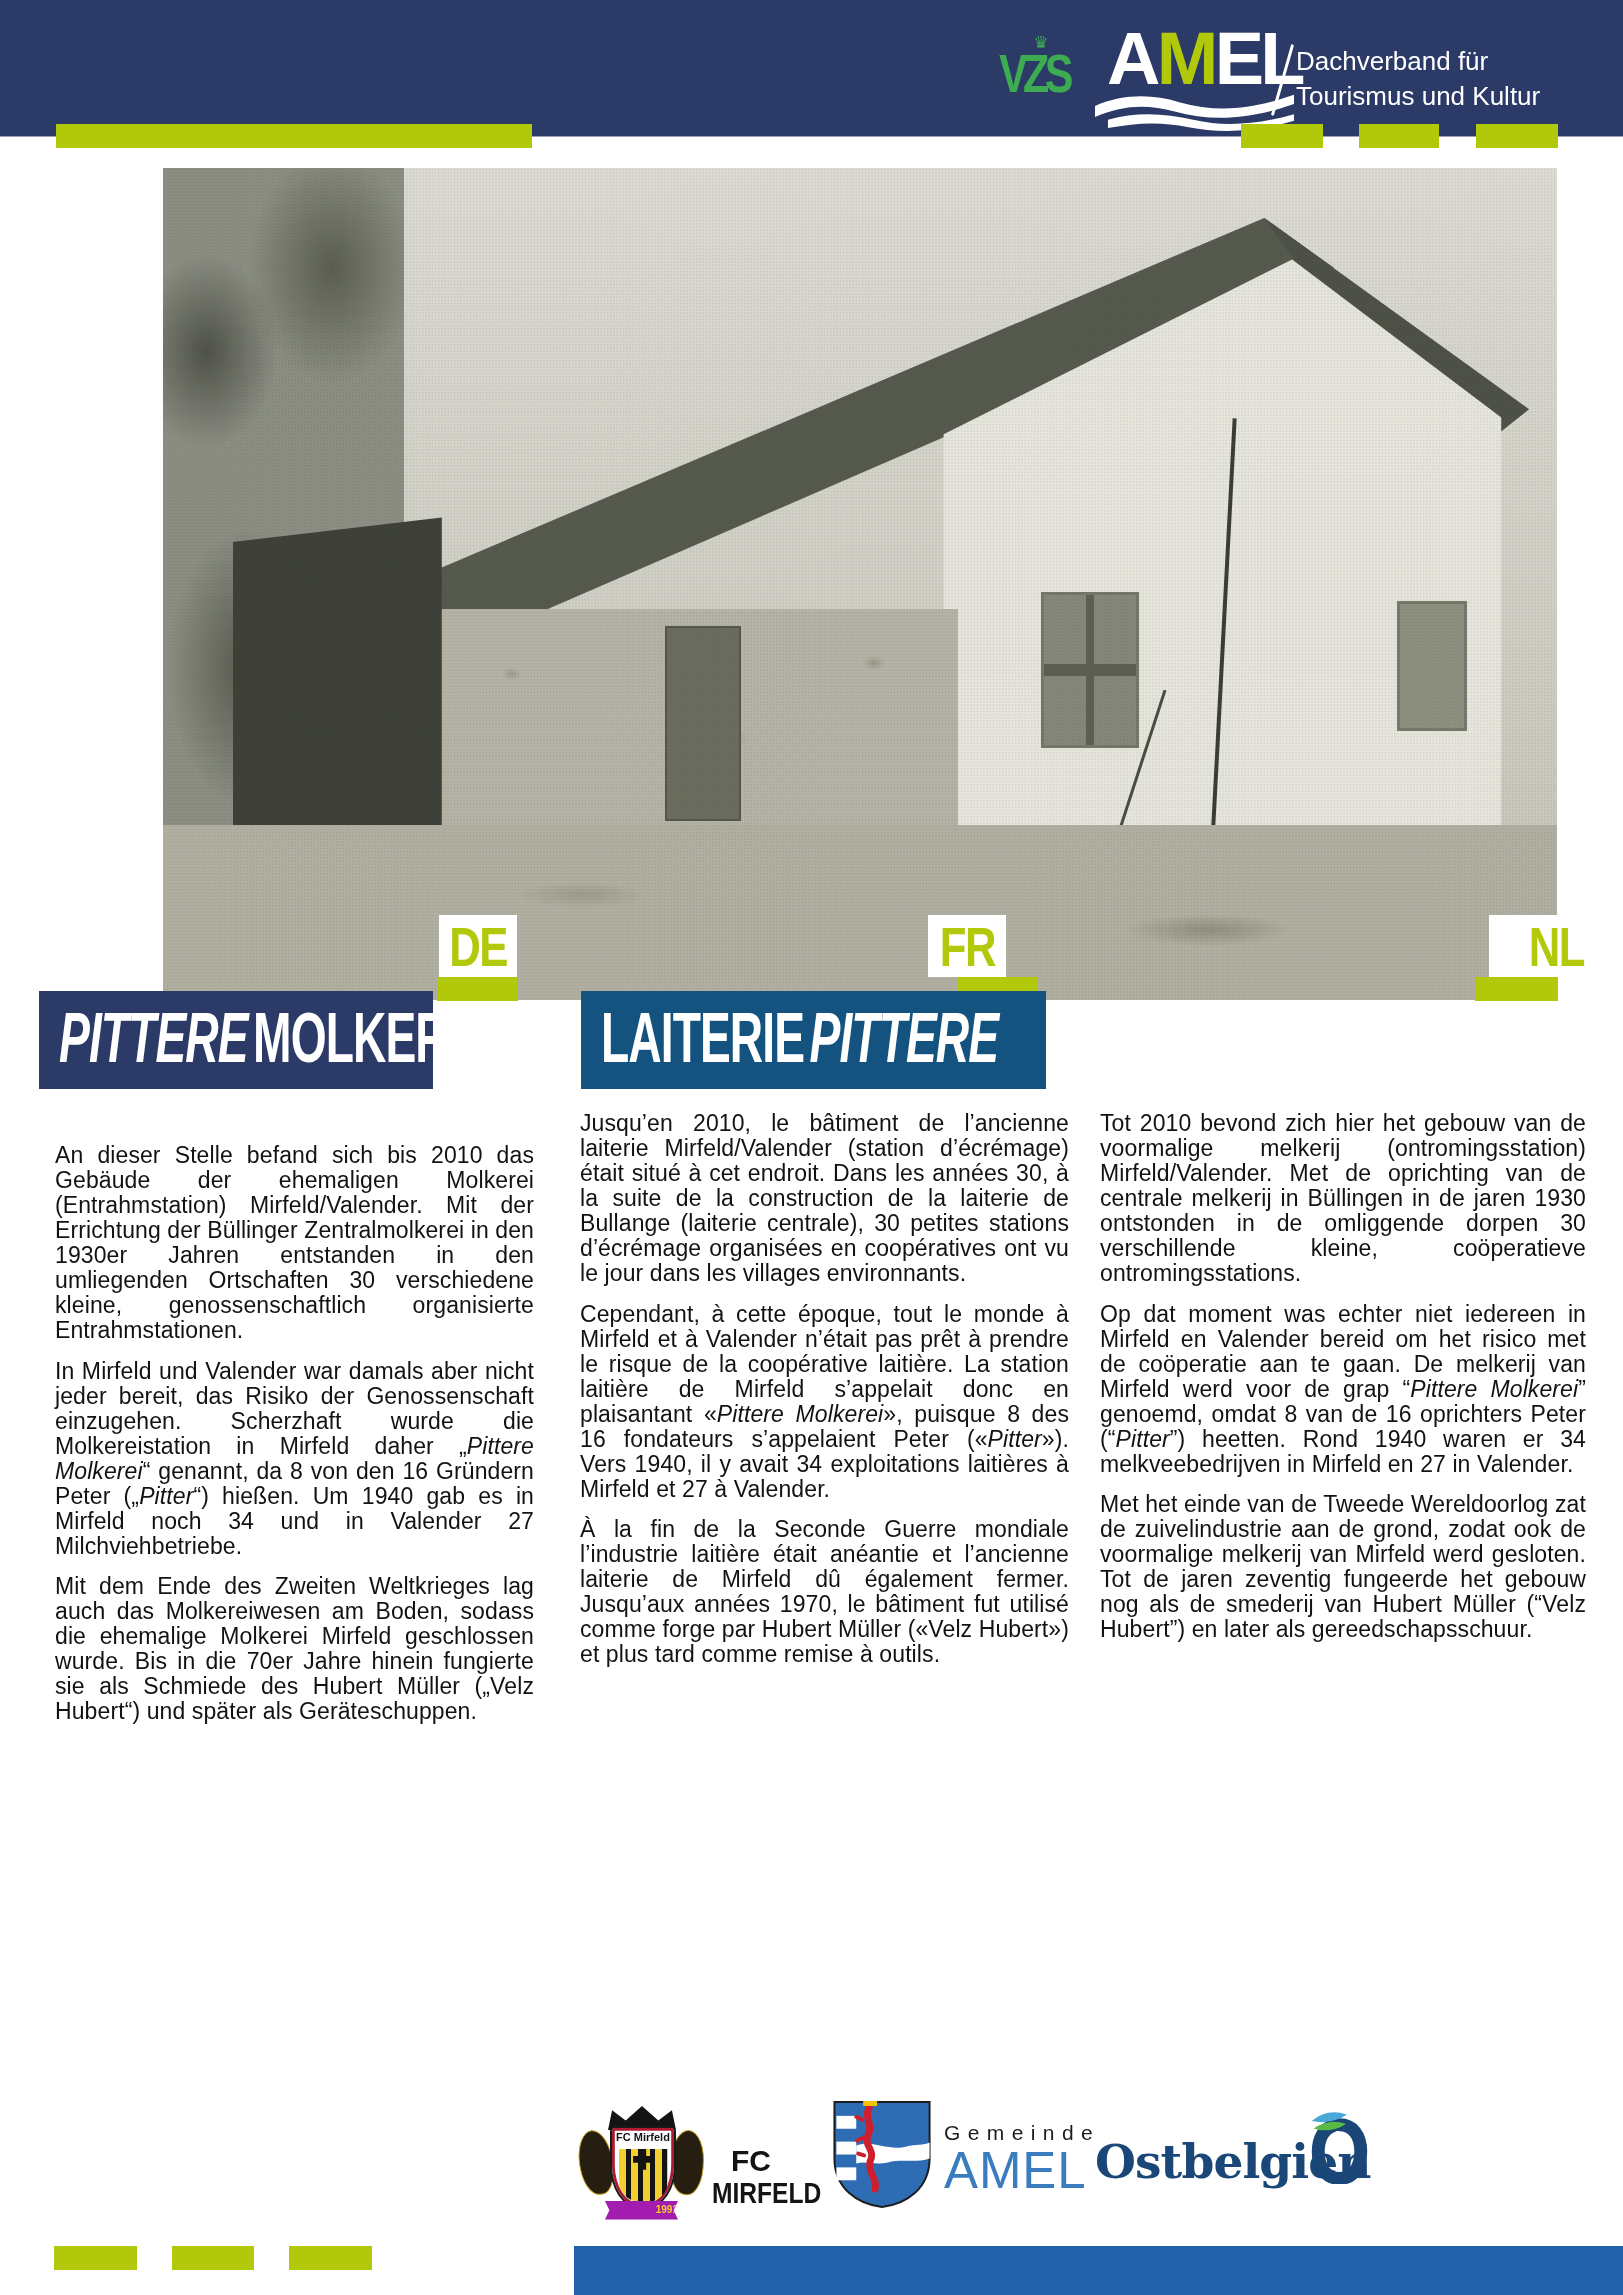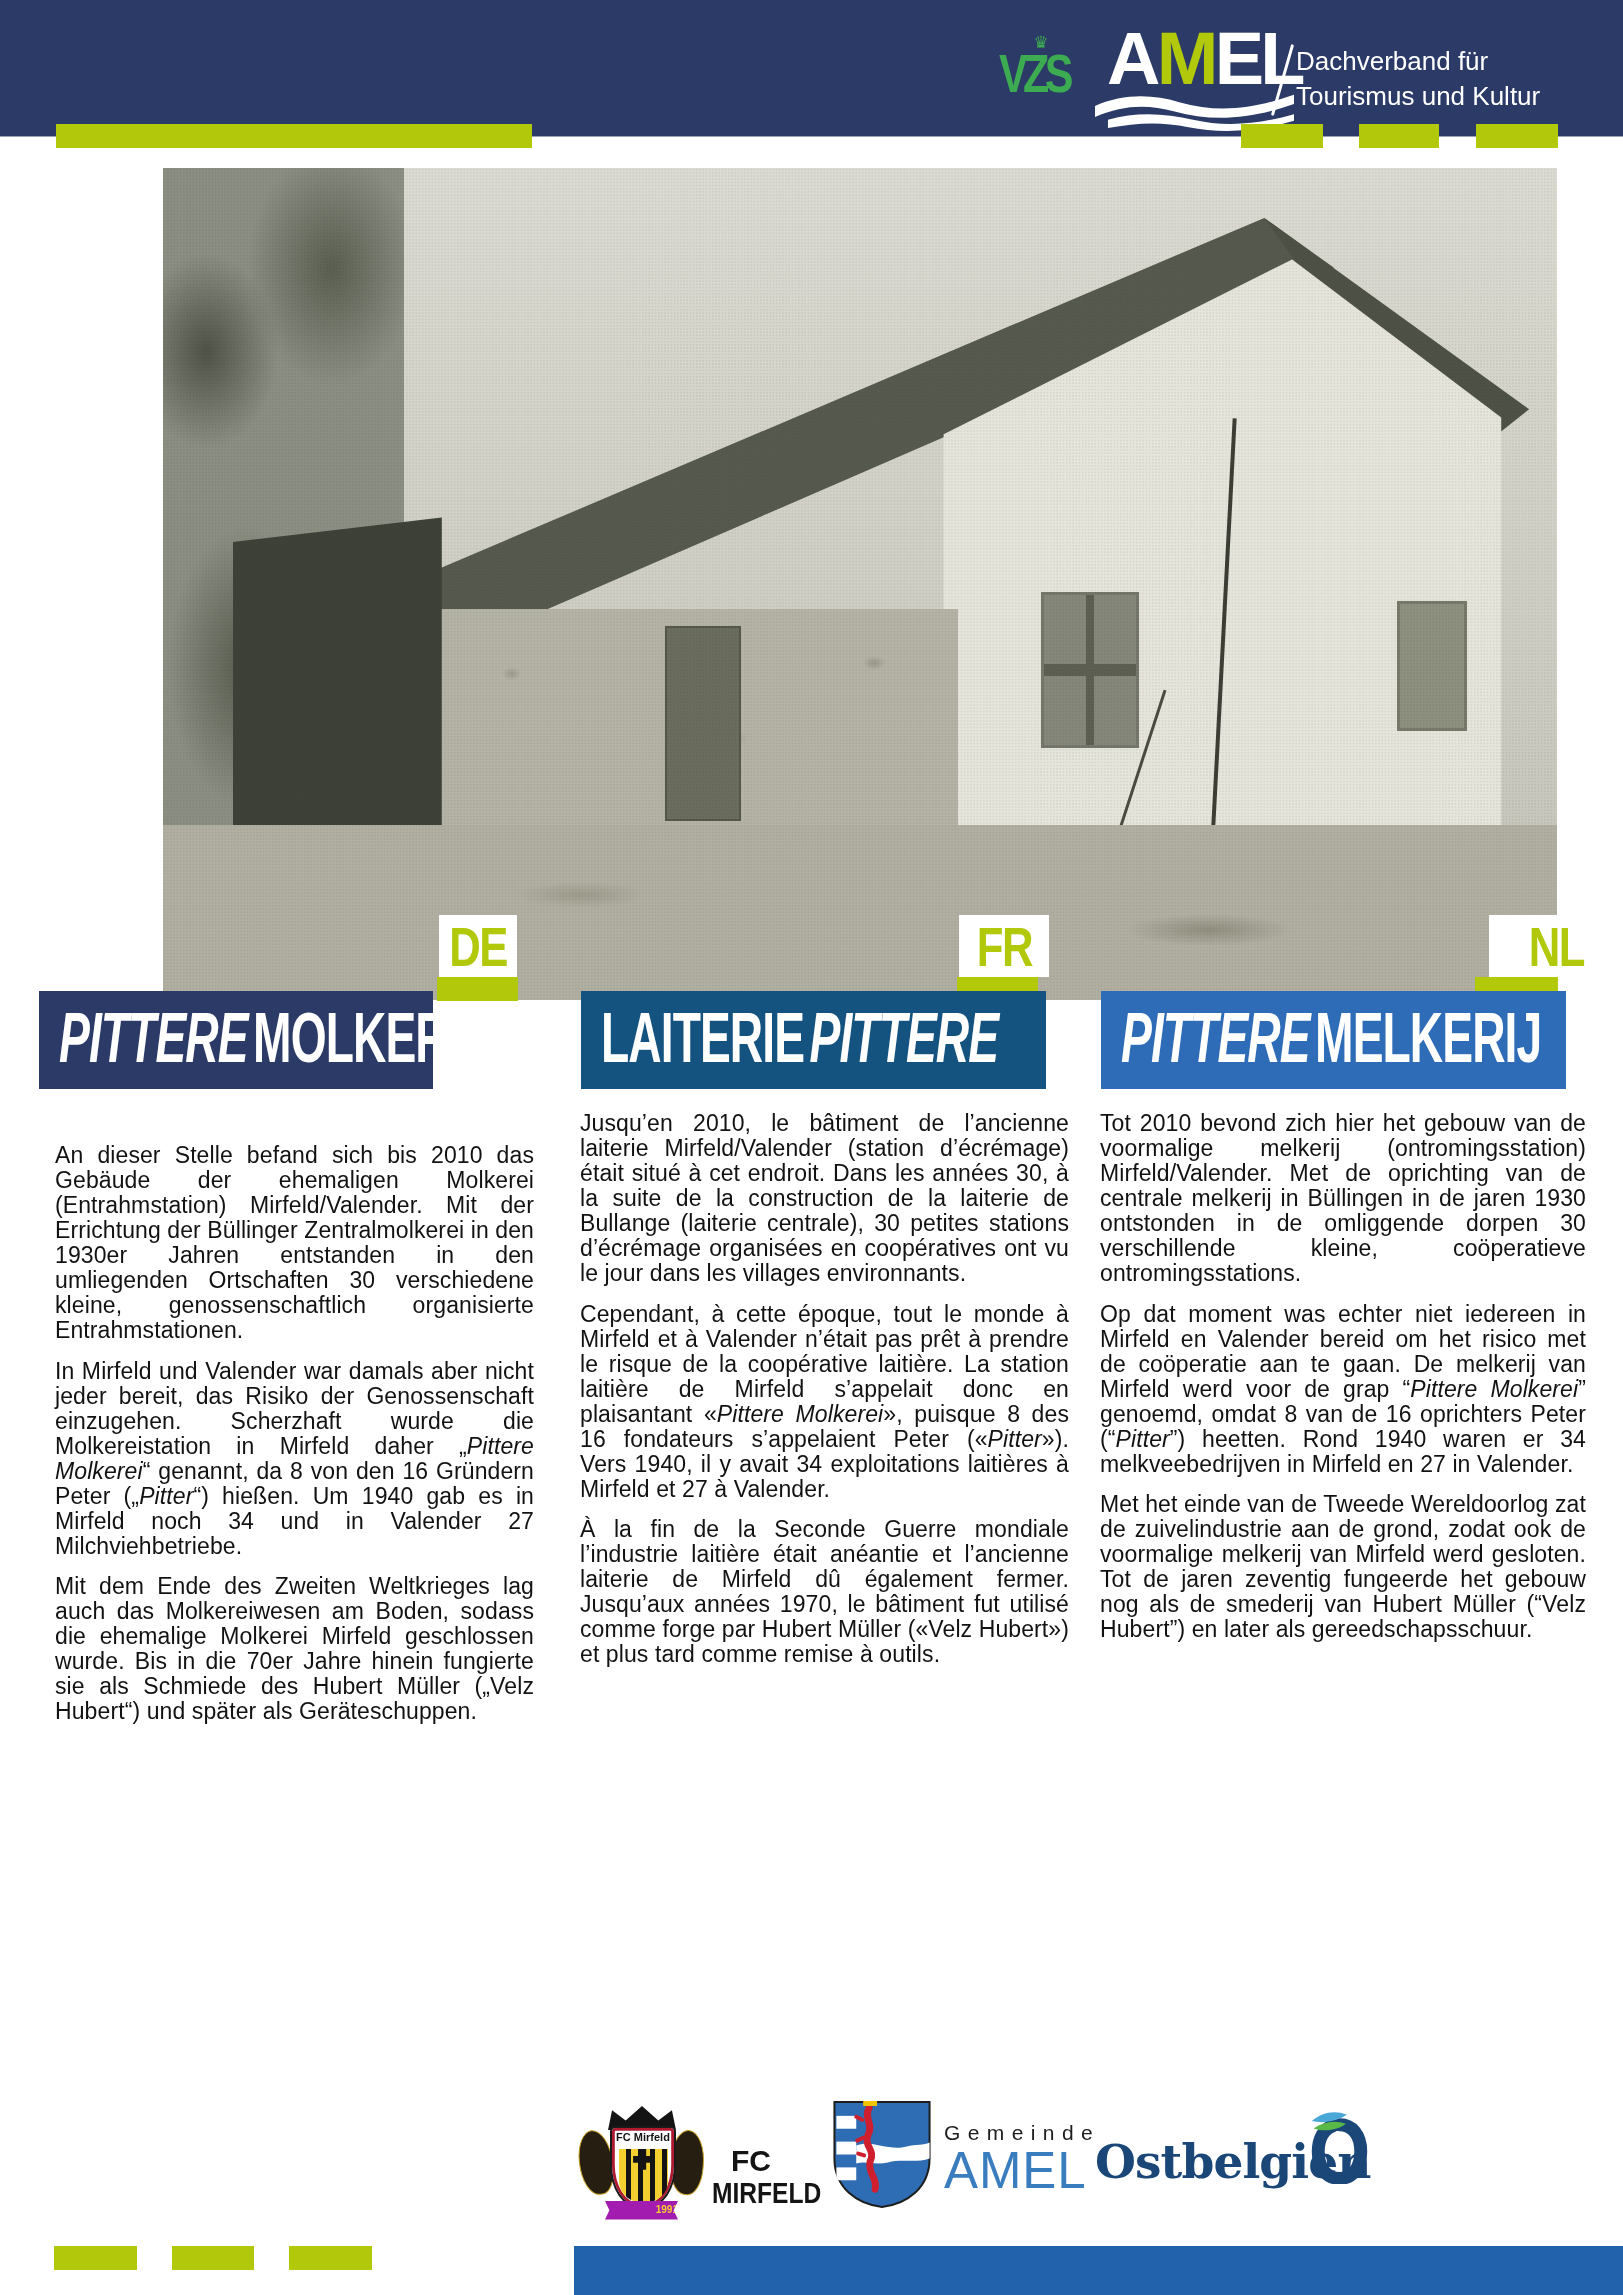--- a/index.html
+++ b/index.html
@@ -67,21 +67,21 @@
   .ph-halftone{left:0;top:0;width:100%;height:100%;
      background-image:radial-gradient(rgba(40,40,35,.10) 0.5px,rgba(0,0,0,0) 0.8px);
      background-size:3.2px 3.2px;}
 
   
   .tab-white{top:915px;height:62px;background:#fff;text-align:center;}
   .tab-white .tab-label{display:inline-block;font-weight:bold;font-size:56px;line-height:64px;
       color:var(--chartreuse);transform:scaleX(0.78);transform-origin:center;letter-spacing:-1.9px;}
   .tab-green{top:977px;height:24px;background:var(--chartreuse);}
   .tab-de-white{left:439px;width:78px;} .tab-de-green{left:437px;width:81px;}
-  .tab-fr-white{left:959px;width:90px;text-align:center;} .tab-fr-green{left:957px;width:81px;}
+  .tab-fr-white{left:928px;width:78px;text-align:center;} .tab-fr-green{left:957px;width:81px;}
   .tab-nl-white{left:1489px;width:60px;padding-left:32px;} .tab-nl-green{left:1475px;width:83px;}
 
   
   .titlebar{top:991px;height:98px;}
   .bar-de{left:39px;width:394px;background:var(--navy);}
   .bar-fr{left:581px;width:465px;background:var(--fr-blue);}
   .bar-nl{left:1101px;width:465px;background:var(--nl-blue);}
   .titlebar .title{display:inline-block;white-space:nowrap;color:#fff;font-weight:bold;
       font-size:70px;line-height:95px;letter-spacing:-1.4px;margin-left:20.4px;
       transform:scaleX(0.66);transform-origin:left center;}
@@ -190,23 +190,20 @@
     <span class="tab-label">NL</span>
   </div>
   <div class="abs tab-green tab-nl-green"></div>
 
   <div class="abs titlebar bar-de">
     <span class="title"><span class="it">PITTERE</span><span class="rg">MOLKEREI</span></span>
   </div>
   <div class="abs titlebar bar-fr">
     <span class="title"><span class="rg" style="padding-right:8.3px">LAITERIE</span><span class="it">PITTERE</span></span>
   </div>
-  <div class="abs titlebar bar-nl">
-    <span class="title"><span class="it">PITTERE</span><span class="rg">MELKERIJ</span></span>
-  </div>
 
   <div class="abs bodycol col-de" lang="de">
       <p><span>An dieser Stelle befand sich bis 2010 das Gebäude der ehemaligen Molkerei (Entrahmstation) Mirfeld/Valender. Mit der Errichtung der Büllinger Zentralmolkerei in den 1930er Jahren entstanden in den umliegenden Ortschaften 30 verschiedene kleine, genossenschaftlich organisierte Entrahmstationen.</span></p>
       <p><span>In Mirfeld und Valender war damals aber nicht jeder bereit, das Risiko der Genossenschaft einzugehen. Scherzhaft wurde die Molkereistation in Mirfeld daher „</span><span class="it">Pittere Molkerei</span><span>“ genannt, da 8 von den 16 Gründern Peter („</span><span class="it">Pitter</span><span>“) hießen. Um 1940 gab es in Mirfeld noch 34 und in Valender 27 Milchviehbetriebe.</span></p>
       <p><span>Mit dem Ende des Zweiten Weltkrieges lag auch das Molkereiwesen am Boden, sodass die ehemalige Molkerei Mirfeld geschlossen wurde. Bis in die 70er Jahre hinein fungierte sie als Schmiede des Hubert Müller („Velz Hubert“) und später als Geräteschuppen.</span></p>
     </div>
   <div class="abs bodycol col-fr" lang="fr">
       <p><span>Jusqu’en 2010, le bâtiment de l’ancienne laiterie Mirfeld/Valender (station d’écrémage) était situé à cet endroit. Dans les années 30, à la suite de la construction de la laiterie de Bullange (laiterie centrale), 30 petites stations d’écrémage organisées en coopératives ont vu le jour dans les villages environnants.</span></p>
       <p><span>Cependant, à cette époque, tout le monde à Mirfeld et à Valender n’était pas prêt à prendre le risque de la coopérative laitière. La station laitière de Mirfeld s’appelait donc en plaisantant «</span><span class="it">Pittere Molkerei</span><span>», puisque 8 des 16 fondateurs s’appelaient Peter («</span><span class="it">Pitter</span><span>»). Vers 1940, il y avait 34 exploitations laitières à Mirfeld et 27 à Valender.</span></p>
       <p><span>À la fin de la Seconde Guerre mondiale l’industrie laitière était anéantie et l’ancienne laiterie de Mirfeld dû également fermer. Jusqu’aux années 1970, le bâtiment fut utilisé comme forge par Hubert Müller («Velz Hubert») et plus tard comme remise à outils.</span></p>

